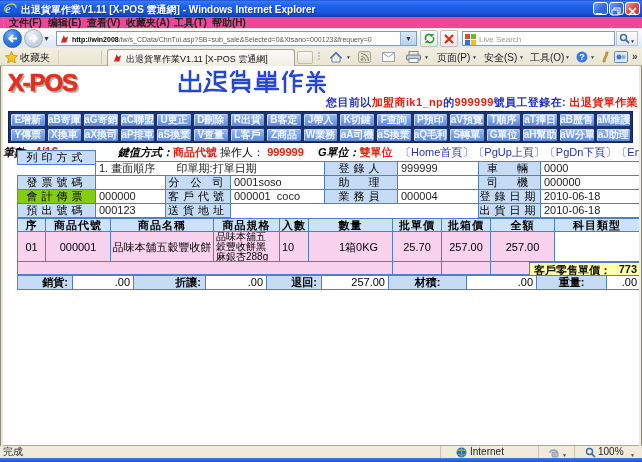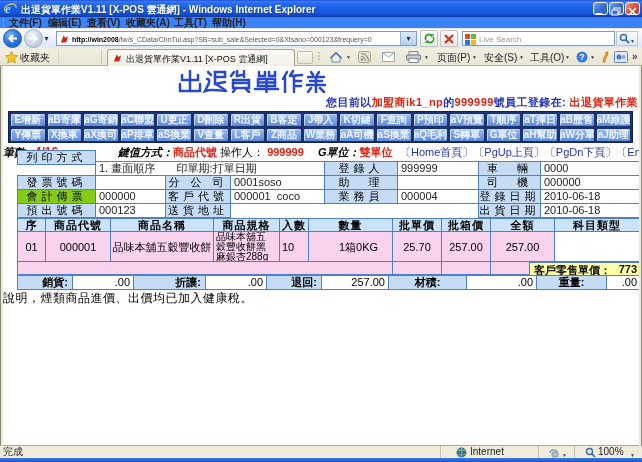--- a/index.html
+++ b/index.html
@@ -12,21 +12,21 @@
   #titlebar { left:0; top:0; width:642px; height:17px;
     background:linear-gradient(180deg,#1e50d0 0%,#3578f5 9%,#2a6cf0 20%,#1c5ce6 45%,#1857e0 72%,#1246bb 92%,#0d3aa3 100%); }
   #tb-text { left:21px; top:3px; color:#fff; font-size:10px; font-weight:bold; white-space:nowrap;
     text-shadow:1px 1px 1px #1040a0; letter-spacing:0px; }
   .winbtn { top:2px; width:15px; height:13px; border:1px solid #fff; border-radius:3px; }
   #btn-min  { left:593px; background:linear-gradient(135deg,#7ba0e8 0%,#3a6fd8 50%,#2c5ec8 100%); }
   #btn-max  { left:609px; background:linear-gradient(135deg,#7ba0e8 0%,#3a6fd8 50%,#2c5ec8 100%); }
   #btn-close{ left:625px; background:linear-gradient(135deg,#f0a080 0%,#dd5540 45%,#c03828 100%); }
 
   
-  #menubar { left:0; top:17px; width:642px; height:12px; background:#3b82f6; border-bottom:1px solid #e8e6da; font-size:10px; color:#000;padding-left:44px; }
+  #menubar { left:0; top:17px; width:642px; height:12px; background:#ec4899; border-bottom:1px solid #e8e6da; font-size:10px; color:#000;padding-left:44px; }
   #menubar .mi { position:absolute; top:0px; white-space:nowrap; font-size:10px; line-height:12px; font-weight:bold; color:#222;}
 
   
   #addrrow { left:0; top:29px; width:642px; height:19px;
     background:linear-gradient(180deg,#fdfdfe 0%,#eef3fa 45%,#dde8f5 100%); }
   .circbtn { top:0px; width:19px; height:19px; border-radius:50%; }
   #back { left:3px; background:radial-gradient(circle at 35% 30%,#7fb2f5 0%,#2f7ae8 45%,#1255c8 100%); border:1px solid #2a5aa8;}
   #fwd  { left:24px; background:radial-gradient(circle at 35% 30%,#f0f4f8 0%,#cdd8e4 50%,#aebecf 100%); border:1px solid #9fb0c4;}
   #addr-dd1 { left:43px; top:6px; color:#335; font-size:7px; }
   #addrfield { left:56px; top:2px; width:361px; height:15px; background:#fff; border:1px solid #7f9db9; }
@@ -232,20 +232,21 @@
       </svg>
     <svg class="abs" style="left:614px;top:3px" width="14" height="12">
         <rect x="0.5" y="0.5" width="13" height="11" rx="1" fill="#dce8f8" stroke="#6a86b0"></rect>
         <circle cx="5" cy="6" r="2.5" fill="#4a76c8"></circle>
         <circle cx="9.5" cy="6" r="2" fill="#88aade"></circle>
       </svg>
     <span class="cmd" style="left:632px;font-weight:bold;color:#445">»</span>
   </div>
 
   <div class="abs" id="content">
+    <div class="abs" id="xpos">X-POS</div>
     <svg class="abs" style="left:175px;top:4px" width="156" height="23" viewBox="0 0 156 23">
 <g stroke="#2748cc" fill="none" stroke-width="2.5" stroke-linecap="round">
 
 <path d="M12 1 L12 21"></path>
           <path d="M4 5 L4 10 L20 10 L20 5"></path>
           <path d="M2 14 L2 21 L22 21 L22 14"></path>
 
 <path d="M30 2 L33 5"></path>
           <path d="M29 9 C32 9 32 12 29 17 L27 21 C32 19 38 20 48 21"></path>
           <path d="M37 2 L47 2 L47 7 L37 7 Z"></path>
@@ -400,21 +401,20 @@
     <div class="cell tval" style="left:69px;top:209px;width:62px;height:15px">.00</div>
     <div class="cell tlbl" style="left:130px;top:209px;width:73px;height:15px">折讓:</div>
     <div class="cell tval" style="left:202px;top:209px;width:62px;height:15px">.00</div>
     <div class="cell tlbl" style="left:263px;top:209px;width:56px;height:15px">退回:</div>
     <div class="cell tval" style="left:318px;top:209px;width:68px;height:15px">257.00</div>
     <div class="cell tlbl" style="left:385px;top:209px;width:79px;height:15px;text-align:center;padding-right:0">材積:</div>
     <div class="cell tval" style="left:463px;top:209px;width:71px;height:15px">.00</div>
     <div class="cell tlbl" style="left:533px;top:209px;width:71px;height:15px;text-align:center;padding-right:0">重量:</div>
     <div class="cell tval" style="left:603px;top:209px;width:35px;height:15px">.00</div>
 
-    <div class="abs" id="remark">說明，煙類商品進價、出價均已加入健康稅。</div>
   </div>
 
   <div class="abs" id="statusline"></div>
   <div class="abs" id="statusbar">
     <span class="sbit" style="left:3px">完成</span>
     <span class="sbit" style="left:440px;width:1px;height:12px;background:#c6c2ae"></span>
     <svg class="abs" style="left:456px;top:1px" width="11" height="11">
         <circle cx="5.5" cy="5.5" r="5" fill="#2e68c8"></circle>
         <path d="M1 4 Q5.5 1.5 10 4 M1 7 Q5.5 9.5 10 7 M5.5 .5 L5.5 10.5 M1.5 2.5 Q5.5 5 9.5 2.5" stroke="#9cc425" stroke-width=".8" fill="none"></path>
       </svg>

